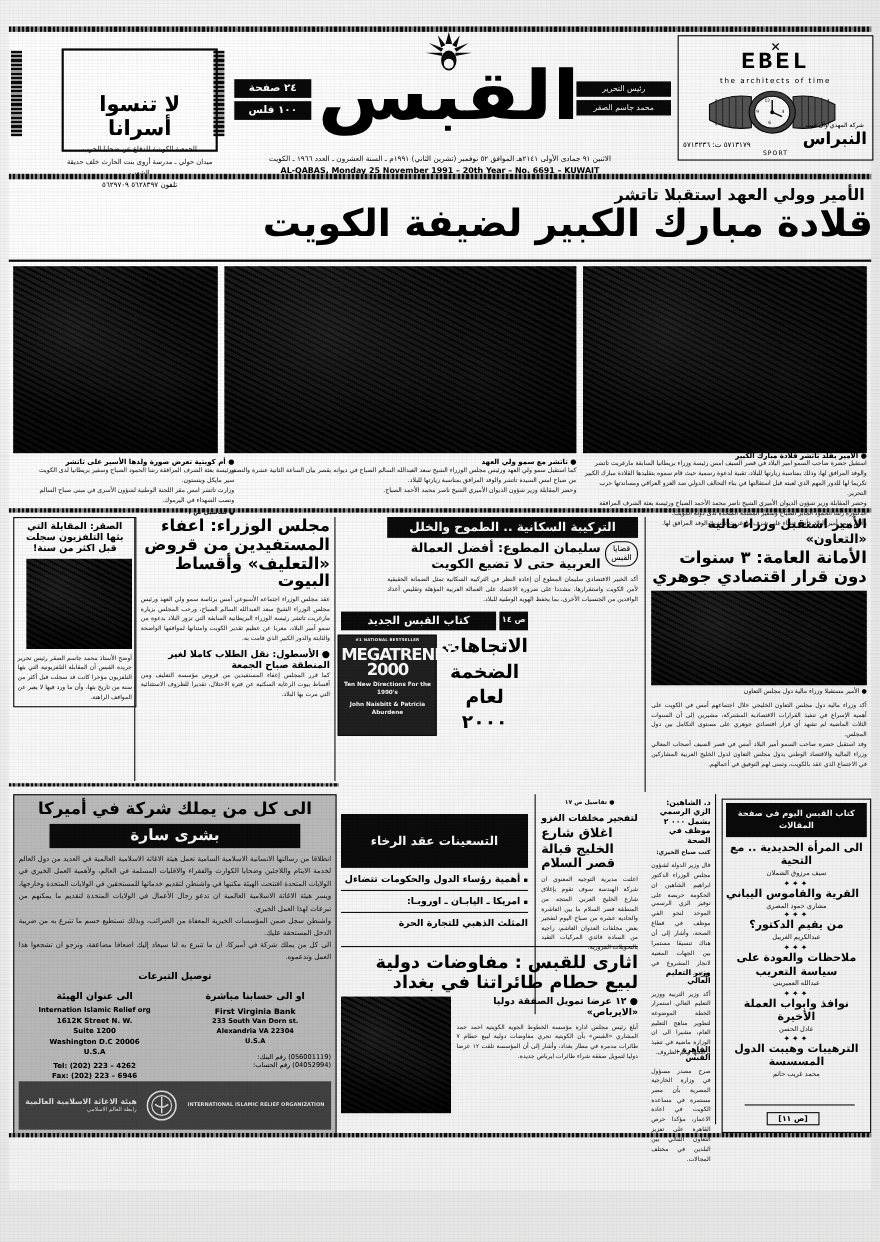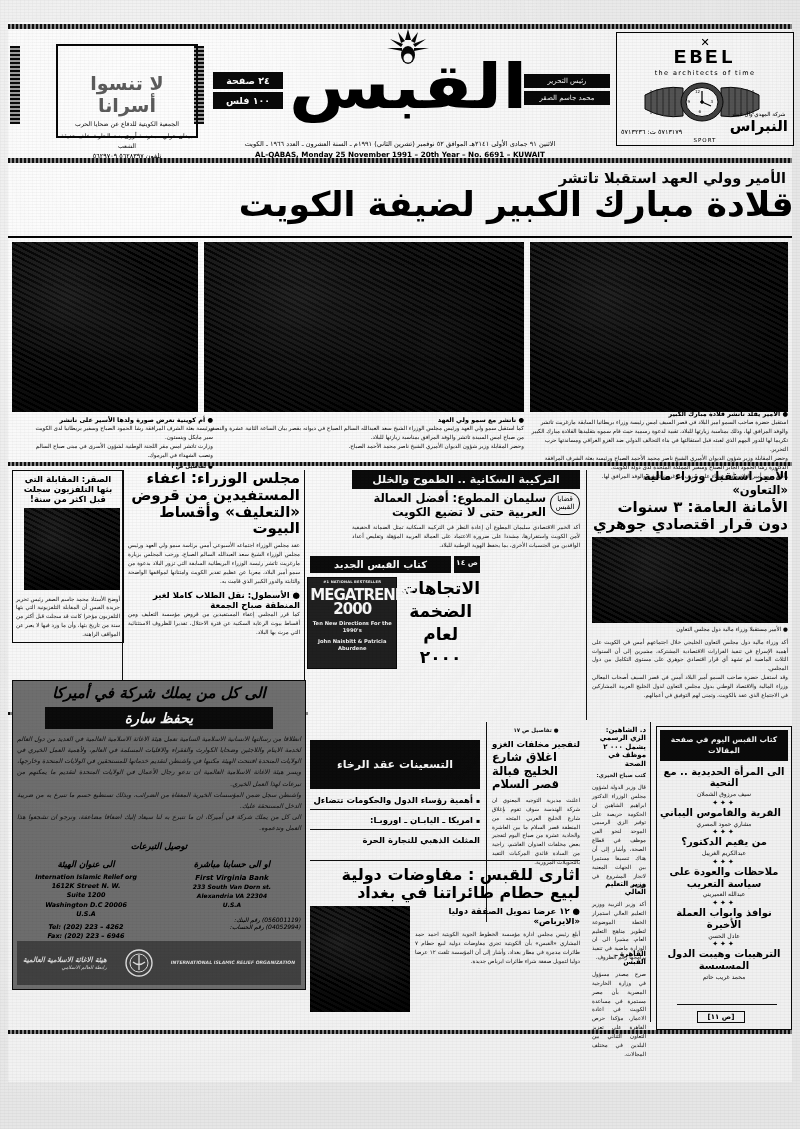--- a/index.html
+++ b/index.html
@@ -32,21 +32,21 @@
      repeating-linear-gradient(90deg,#1c1c1c 0 2px,#8a8a88 2px 4px);}
   #logo-wrap{position:absolute;left:295px;top:6px;width:210px;height:110px;}
   #logo-word{
     font-family:"DejaVu Sans","Liberation Sans",sans-serif;
     font-size:62px;font-weight:bold;color:#0c0c0c;letter-spacing:-2px;
     text-align:center;line-height:1;margin-top:26px;
     transform:scaleX(1.18);
   }
   #logo-orn{position:absolute;left:50%;top:-2px;transform:translateX(-50%);}
   #ad-left{position:absolute;left:48px;top:20px;width:134px;height:86px;border:2px solid #151515;padding:2px;}
-  #ad-left .hl{font-size:19px;font-weight:bold;text-align:center;margin-top:24px;color:#0f766e;}
+  #ad-left .hl{font-size:19px;font-weight:bold;text-align:center;margin-top:36px;color:#000000;}
   #ad-left .sub{font-size:6.2px;text-align:center;margin-top:3px;line-height:1.5;color:#151515;}
   #ad-left .tel{font-size:6.5px;text-align:center;margin-top:2px;letter-spacing:.4px;}
   .sideblk{position:absolute;width:10px;height:78px;top:22px;
      background:repeating-linear-gradient(0deg,#161616 0 2px,#999 2px 4px);}
   #price-box{position:absolute;left:205px;top:48px;width:70px;height:40px;}
   #price-box div{background:#161616;color:#f2f0ea;font-size:9.5px;font-weight:bold;
      height:17px;line-height:17px;text-align:center;margin-bottom:3px;letter-spacing:3px;}
   #ed-box{position:absolute;left:516px;top:50px;width:86px;height:36px;}
   #ed-box div{background:#161616;color:#f2f0ea;font-size:7px;height:14px;line-height:14px;
      text-align:center;margin-bottom:3px;}
@@ -289,23 +289,23 @@
     <div style="display:flex;gap:5px;margin-top:4px;">
       <div style="flex:1;">
         <div class="hd3">● ١٢ عرضا تمويل الصفقة دوليا «الايرباص»</div>
         <div class="body" style="margin-top:4px;">أبلغ رئيس مجلس ادارة مؤسسة الخطوط الجوية الكويتية احمد حمد المشاري «القبس» بأن الكويتية تجري مفاوضات دولية لبيع حطام ٧ طائرات مدمرة في مطار بغداد، وأشار إلى أن المؤسسة تلقت ١٢ عرضا دوليا لتمويل صفقة شراء طائرات ايرباص جديدة.</div>
       </div>
       <div class="photo" style="position:relative;width:100px;height:106px;"></div>
     </div>
   </div>
   <div class="hline" style="left:310px;top:860px;width:270px;"></div>
 
-  <div class="abs ar box" style="left:12px;top:680px;width:284px;height:300px;padding:4px;background:#737373;font-style:italic;">
+  <div class="abs ar box" style="left:12px;top:722px;width:284px;height:300px;padding:4px;background:#fca5a5;">
     <div class="hd1" style="text-align:center;font-size:15px;">الى كل من يملك شركة في أميركا</div>
-    <div class="invhd ctr" style="font-size:14px;padding:3px 0;margin:5px 28px;letter-spacing:4px;">يحفظ سارة</div>
+    <div class="invhd ctr" style="font-size:14px;padding:3px 0;margin:5px 28px;letter-spacing:4px;">بشرى سارة</div>
     <div class="body" style="font-size:6.4px;line-height:1.75;">انطلاقا من رسالتها الانسانية الاسلامية السامية تعمل هيئة الاغاثة الاسلامية العالمية في العديد من دول العالم لخدمة الايتام واللاجئين وضحايا الكوارث والفقراء والاقليات المسلمة في العالم، ولأهمية العمل الخيري في الولايات المتحدة افتتحت الهيئة مكتبها في واشنطن لتقديم خدماتها للمستحقين في الولايات المتحدة وخارجها، ويسر هيئة الاغاثة الاسلامية العالمية ان تدعو رجال الأعمال في الولايات المتحدة لتقديم ما يمكنهم من تبرعات لهذا العمل الخيري.</div>
     <div class="body" style="font-size:6.4px;line-height:1.75;">واشنطن سجل ضمن المؤسسات الخيرية المعفاة من الضرائب، وبذلك تستطيع حسم ما تتبرع به من ضريبة الدخل المستحقة عليك.</div>
     <div class="body" style="font-size:6.4px;line-height:1.75;">الى كل من يملك شركة في أميركا، ان ما تتبرع به لنا سيعاد إليك اضعافا مضاعفة، ونرجو ان تشجعوا هذا العمل وتدعموه.</div>
     <div class="hd3" style="text-align:center;margin-top:6px;">توصيل التبرعات</div>
 
     <div style="display:flex;gap:8px;margin-top:8px;">
 
       <div style="flex:1;">
         <div class="hd3" style="text-align:center;">او الى حسابنا مباشرة</div>
         <div class="en" style="margin-top:4px;">First Virginia Bank</div>

